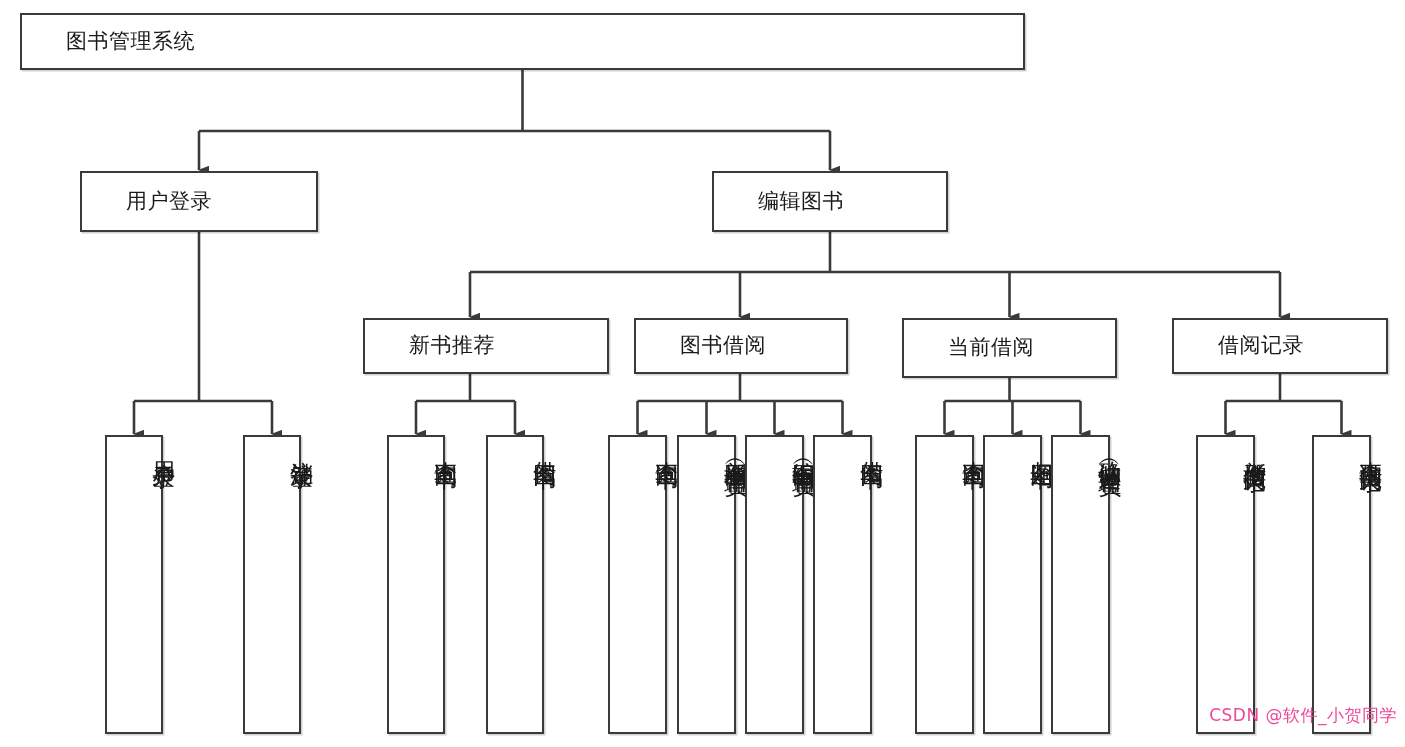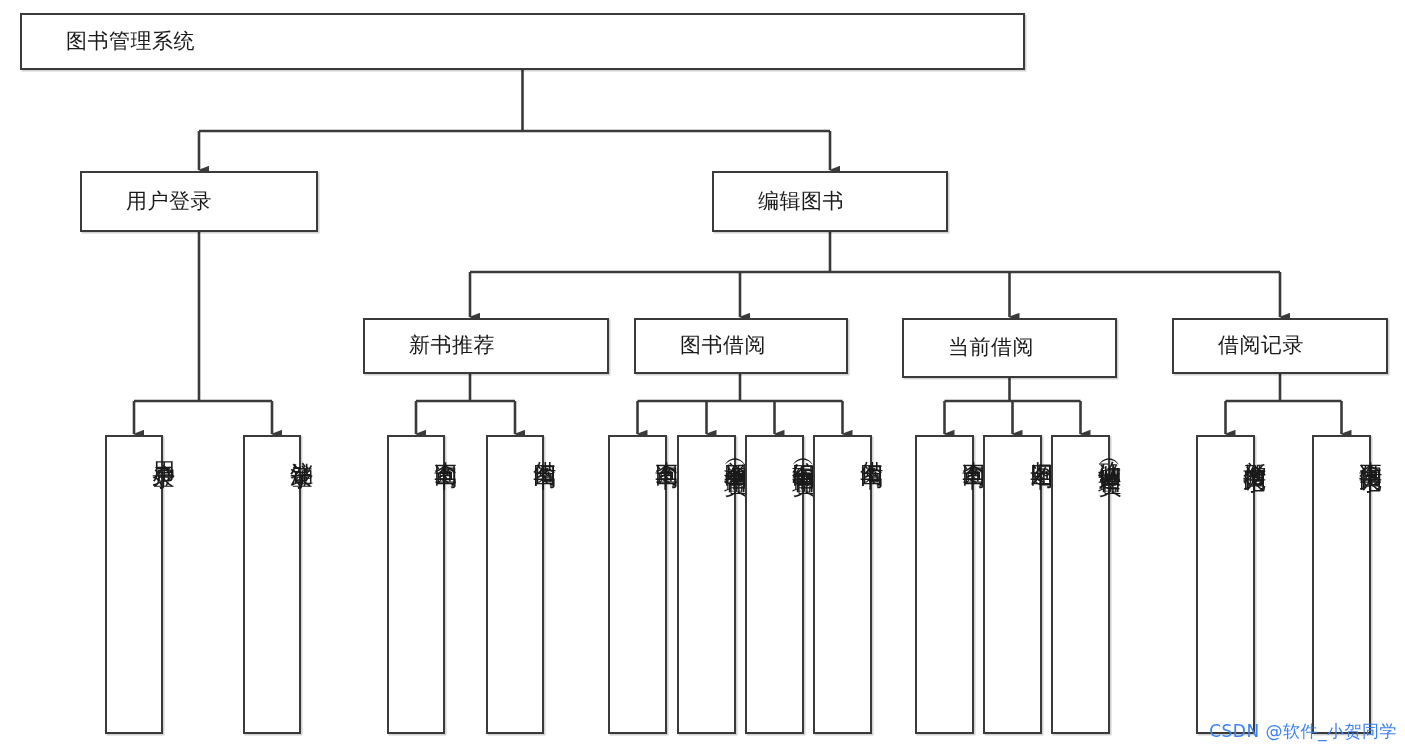--- a/index.html
+++ b/index.html
@@ -45,23 +45,23 @@
     letter-spacing: 2px;
     white-space: nowrap;
   }
   .node.vert {
     align-items: flex-start;
     padding-top: 6px;
   }
   .watermark {
     position: absolute;
     right: 8px;
-    bottom: 4px;
+    bottom: 20px;
     font-size: 17px;
-    color: #3b82f6;
+    color: #ec4899;
     white-space: nowrap;
     letter-spacing: 0.5px;
     margin-top: 27px;
   }
 </style>
 </head>
 <body>
 
 <div id="canvas">
 

